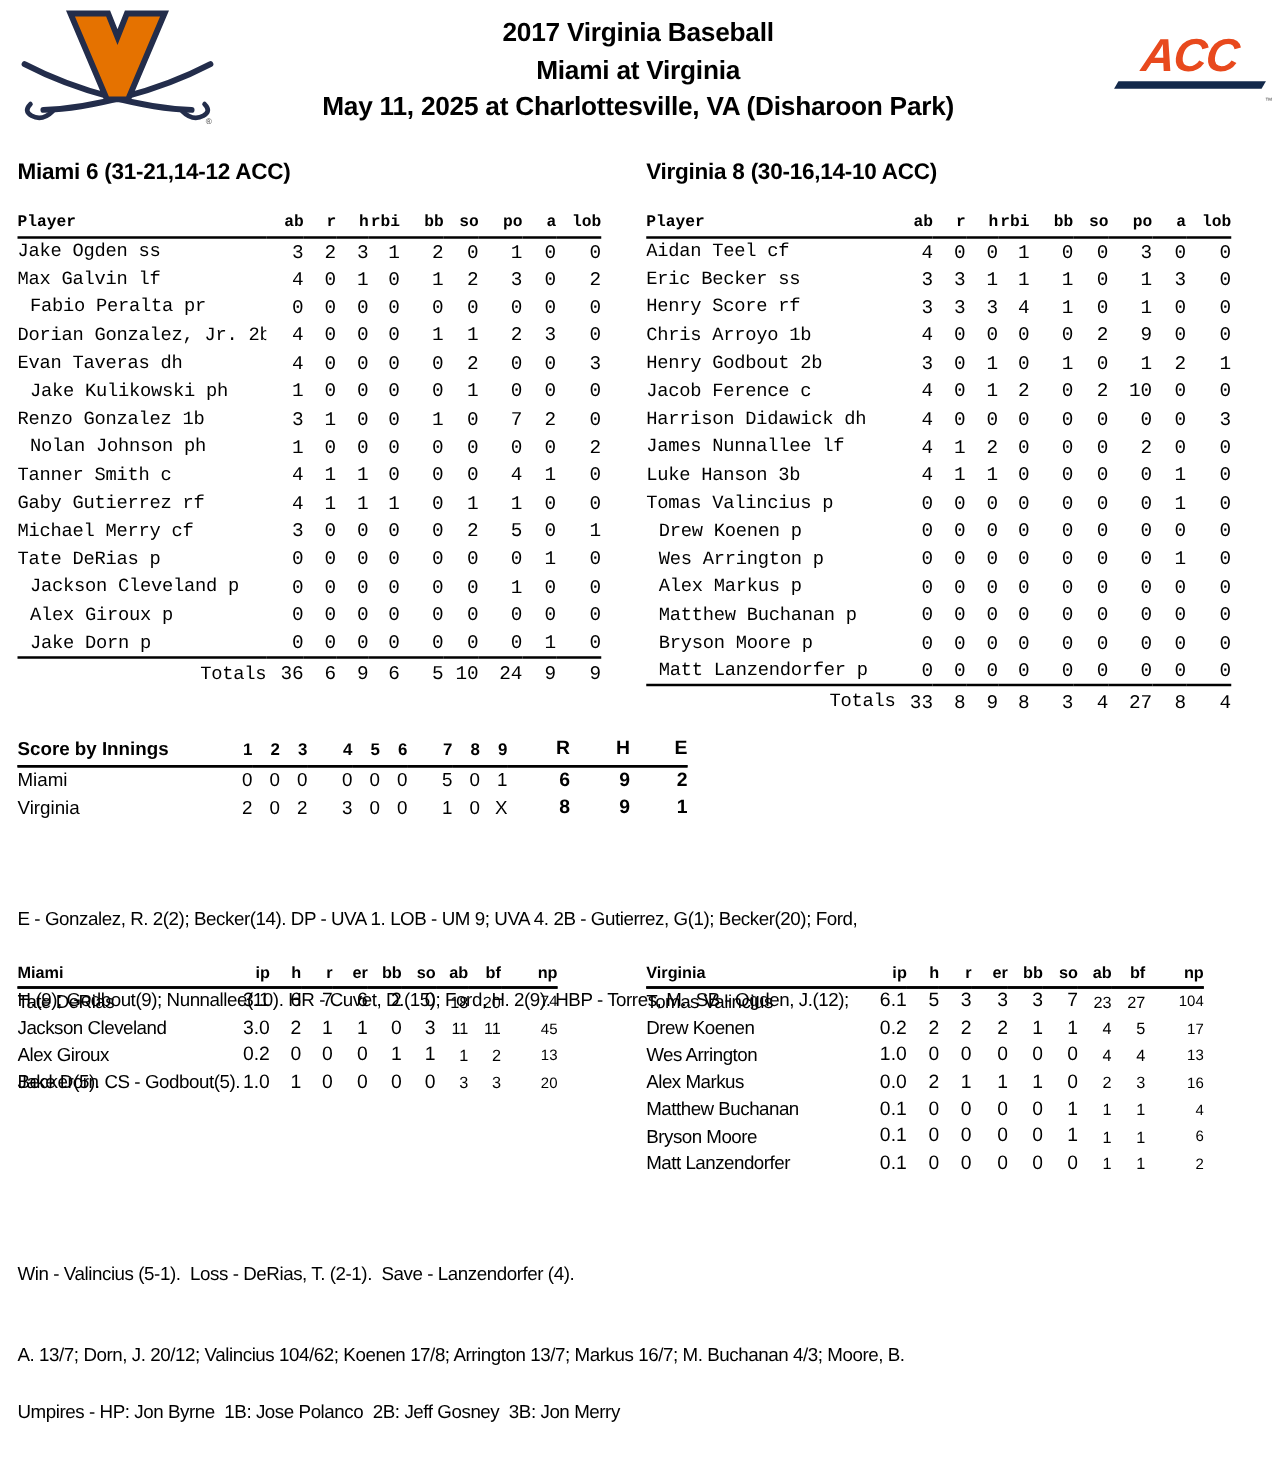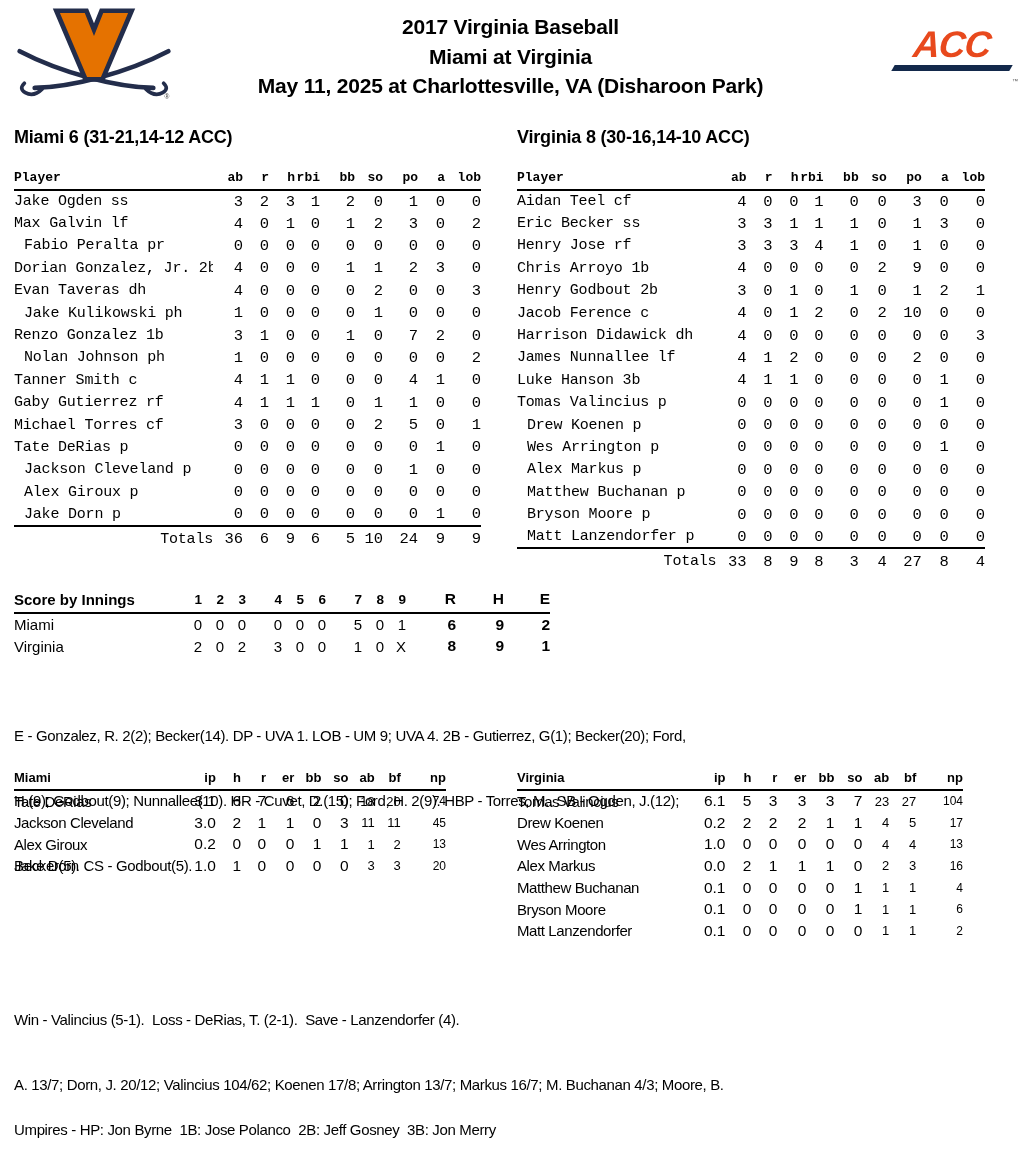--- a/index.html
+++ b/index.html
@@ -242,21 +242,21 @@
             <td class="num">1</td>
             <td class="num">1</td>
             <td class="num">1</td>
             <td class="num">0</td>
             <td class="num">1</td>
             <td class="num">1</td>
             <td class="num">0</td>
             <td class="num">0</td>
           </tr>
           <tr>
-            <td class="player">Michael Torres cf</td>
+            <td class="player">Michael Merry cf</td>
             <td class="num">3</td>
             <td class="num">0</td>
             <td class="num">0</td>
             <td class="num">0</td>
             <td class="num">0</td>
             <td class="num">2</td>
             <td class="num">5</td>
             <td class="num">0</td>
             <td class="num">1</td>
           </tr>
@@ -371,21 +371,21 @@
             <td class="num">3</td>
             <td class="num">1</td>
             <td class="num">1</td>
             <td class="num">1</td>
             <td class="num">0</td>
             <td class="num">1</td>
             <td class="num">3</td>
             <td class="num">0</td>
           </tr>
           <tr>
-            <td class="player">Henry Jose rf</td>
+            <td class="player">Henry Score rf</td>
             <td class="num">3</td>
             <td class="num">3</td>
             <td class="num">3</td>
             <td class="num">4</td>
             <td class="num">1</td>
             <td class="num">0</td>
             <td class="num">1</td>
             <td class="num">0</td>
             <td class="num">0</td>
           </tr>

